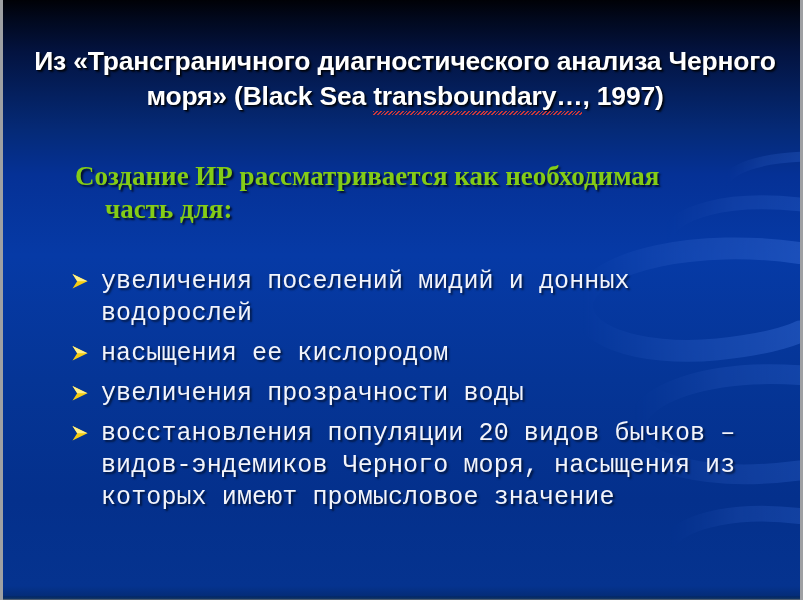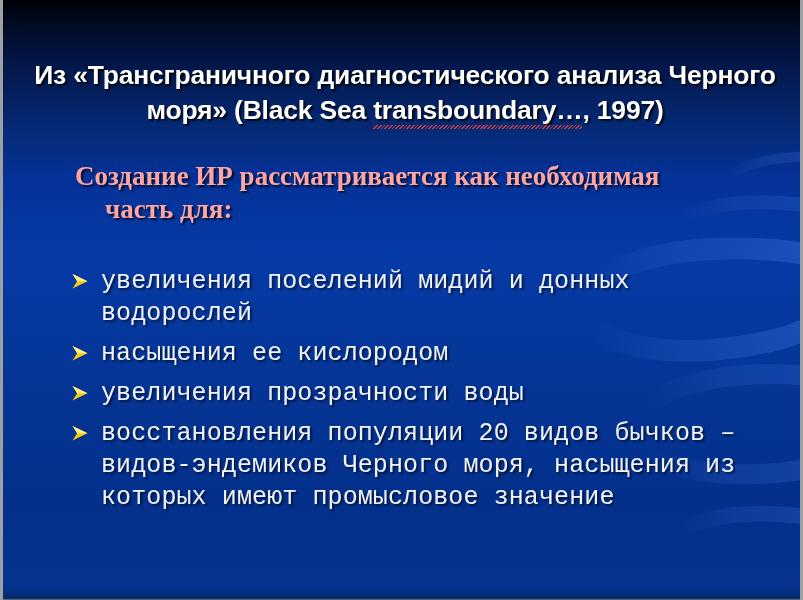--- a/index.html
+++ b/index.html
@@ -68,21 +68,20 @@
     top: 44px;
     width: 760px;
     text-align: center;
     font-family: "Liberation Sans", "DejaVu Sans", sans-serif;
     font-weight: bold;
     font-size: 26.5px;
     line-height: 35px;
     color: #ffffff;
     letter-spacing: -0.2px;
     text-shadow: 2px 2px 2px rgba(0,0,0,.75), 1px 1px 0 rgba(0,0,0,.5);
-    margin-top: 14px;
   }
   #title-line2 {
     display: block;
     text-align: center;
   }
   
   .spell-error {
     position: relative;
     display: inline-block;
   }
@@ -103,21 +102,21 @@
   
   #heading-block {
     position: absolute;
     left: 72px;
     top: 160px;
     width: 690px;
     font-family: "Liberation Serif", "DejaVu Serif", serif;
     font-weight: bold;
     font-size: 27px;
     line-height: 33px;
-    color: #fca5a5;
+    color: #84cc16;
     text-indent: 0;
     text-shadow: 2px 2px 2px rgba(0,0,0,.7);
   }
   #heading-block .h-l2 {
     display: block;
     padding-left: 30px;
   }
 
   
   #bullet-list {

